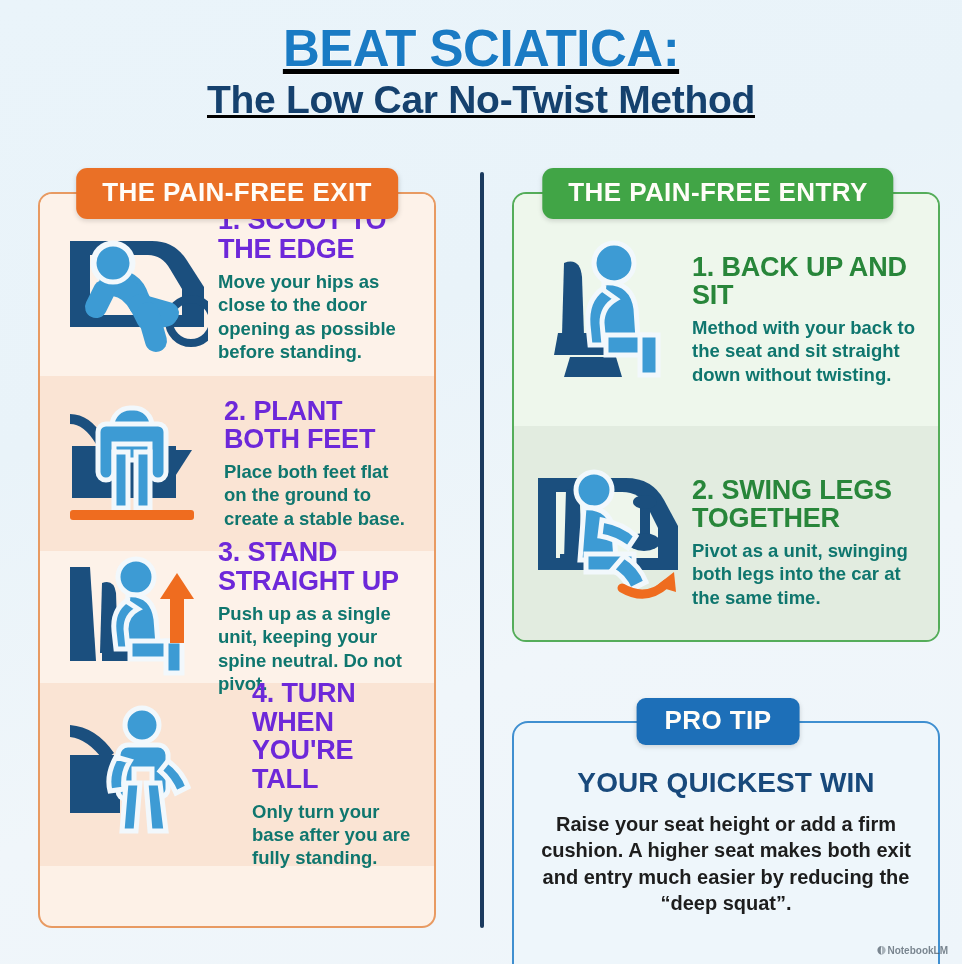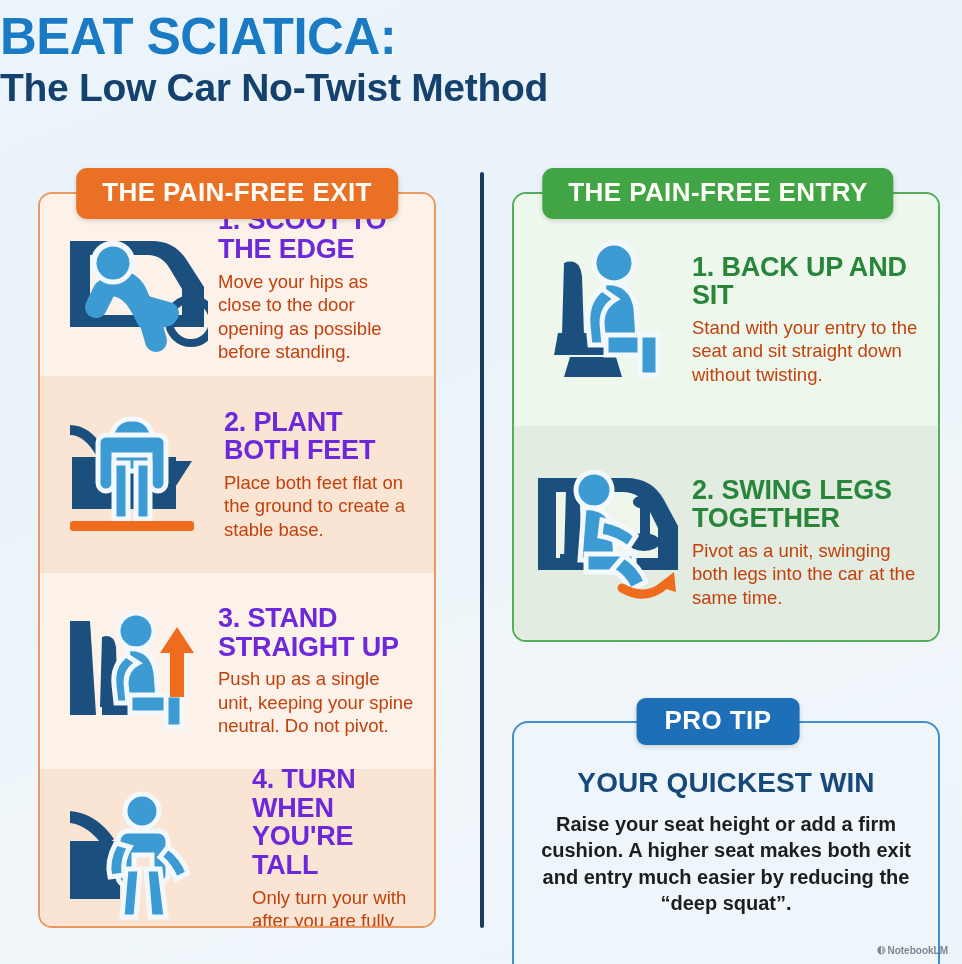--- a/index.html
+++ b/index.html
@@ -7,21 +7,21 @@
     width: 962px; height: 964px;
     font-family: "Liberation Sans", sans-serif;
     overflow: hidden;
   }
   body {
     background: linear-gradient(160deg, #eaf4fa 0%, #e9f3f9 35%, #f0f6fa 65%, #eef5fa 100%);
     position: relative;
   }
 
   
-  .header { padding-top: 10px; text-align: left; }
+  .header { padding-top: 22px; text-align: center; text-decoration: underline; }
   .title-main {
     font-size: 51px; font-weight: 800; letter-spacing: -0.5px;
     color: #1a7bc4; line-height: 1.04;
     text-shadow: 1px 1px 0 rgba(255,255,255,.55);
   }
   .title-sub {
     font-size: 39px; font-weight: 700; letter-spacing: -0.3px;
     color: #15416e; line-height: 1.18; margin-top: 2px;
   }
 
@@ -91,28 +91,28 @@
   .step-text { flex: 1 1 auto; padding-right: 2px; }
 
   .step-title {
     font-size: 27px; font-weight: 800; line-height: 1.06;
     letter-spacing: -0.2px; margin-bottom: 6px;
   }
   .t-orange { color: #6d28d9; }
   .t-green  { color: #28863a; margin-top: 19px; }
 
   .step-desc {
-    font-size: 18.5px; font-weight: 400; line-height: 1.27;
-    color: #c2410c;
+    font-size: 18.5px; font-weight: 700; line-height: 1.27;
+    color: #0f766e;
   }
 
   
   .exit-1 { height: 182px; }
-  .exit-2 { height: 197px; gap: 12px; }
-  .exit-3 { height: 196px; }
+  .exit-2 { height: 175px; gap: 12px; }
+  .exit-3 { height: 132px; }
   .exit-4 { height: 183px; gap: 40px; }
   .entry-1 { height: 232px; }
   .entry-2 { height: 214px; }
 
   
   .protip-body { padding: 44px 26px 0; text-align: center; }
   .protip-head {
     font-size: 28px; font-weight: 800; color: #18497b;
     letter-spacing: .1px; margin-bottom: 12px;
   }
@@ -230,21 +230,21 @@
               <path d="M72 40 h30 a10 10 0 0 1 10 10 v34 a8 8 0 0 1 -16 0 v-20 h-18 v22 a8 8 0 0 1 -16 0 v-36 a10 10 0 0 1 10 -10 z"></path>
               <path d="M60 52 q-10 18 -6 34 l14 -2 q-2 -16 6 -28 z"></path>
               <path d="M112 56 q14 10 20 26 l-12 6 q-6 -14 -16 -22 z"></path>
               <path d="M70 78 h14 l-4 48 h-14 z"></path>
               <path d="M90 78 h14 l6 48 h-16 z"></path>
             </g>
           </svg>
         </div>
         <div class="step-text">
           <div class="step-title t-orange">4. TURN WHEN YOU'RE TALL</div>
-          <div class="step-desc">Only turn your with after you are fully standing.</div>
+          <div class="step-desc">Only turn your base after you are fully standing.</div>
         </div>
       </div>
 
     </div>
   </div>
 
   <div class="col-right">
     <div class="pill pill-entry">THE PAIN-FREE ENTRY</div>
 
     <div class="panel panel-entry" style="right:22px">
@@ -259,21 +259,21 @@
               <circle cx="84" cy="28" r="20"></circle>
               <path d="M74 48 q28 -2 32 26 l2 30 h-38 z"></path>
               <path d="M72 54 q-16 12 -14 36 l2 20 h14 l-2 -22 q0 -16 14 -24 z"></path>
               <path d="M76 100 h44 v20 h-44 z"></path>
               <path d="M110 100 h18 v40 h-18 z"></path>
             </g>
           </svg>
         </div>
         <div class="step-text">
           <div class="step-title t-green">1. BACK UP AND SIT</div>
-          <div class="step-desc">Stand with your entry to the seat and sit straight down without twisting.</div>
+          <div class="step-desc">Method with your back to the seat and sit straight down without twisting.</div>
         </div>
       </div>
 
       <div class="step step-entry-b entry-2">
         <div class="step-icon">
           <svg class="fig" width="160" height="150" viewBox="0 0 160 150">
             <path d="M12 20 H100 Q126 20 138 42 L152 68 V112 H12 Z" fill="#1b4f7e"></path>
             <path d="M28 34 H96 Q114 34 122 50 L132 70 V100 H28 Z" fill="#eef6ec"></path>
             <path d="M12 20 H30 V112 H12 Z" fill="#1b4f7e"></path>
             <path d="M40 32 q14 -2 14 16 l2 54 h-18 Z" fill="#1b4f7e"></path>

